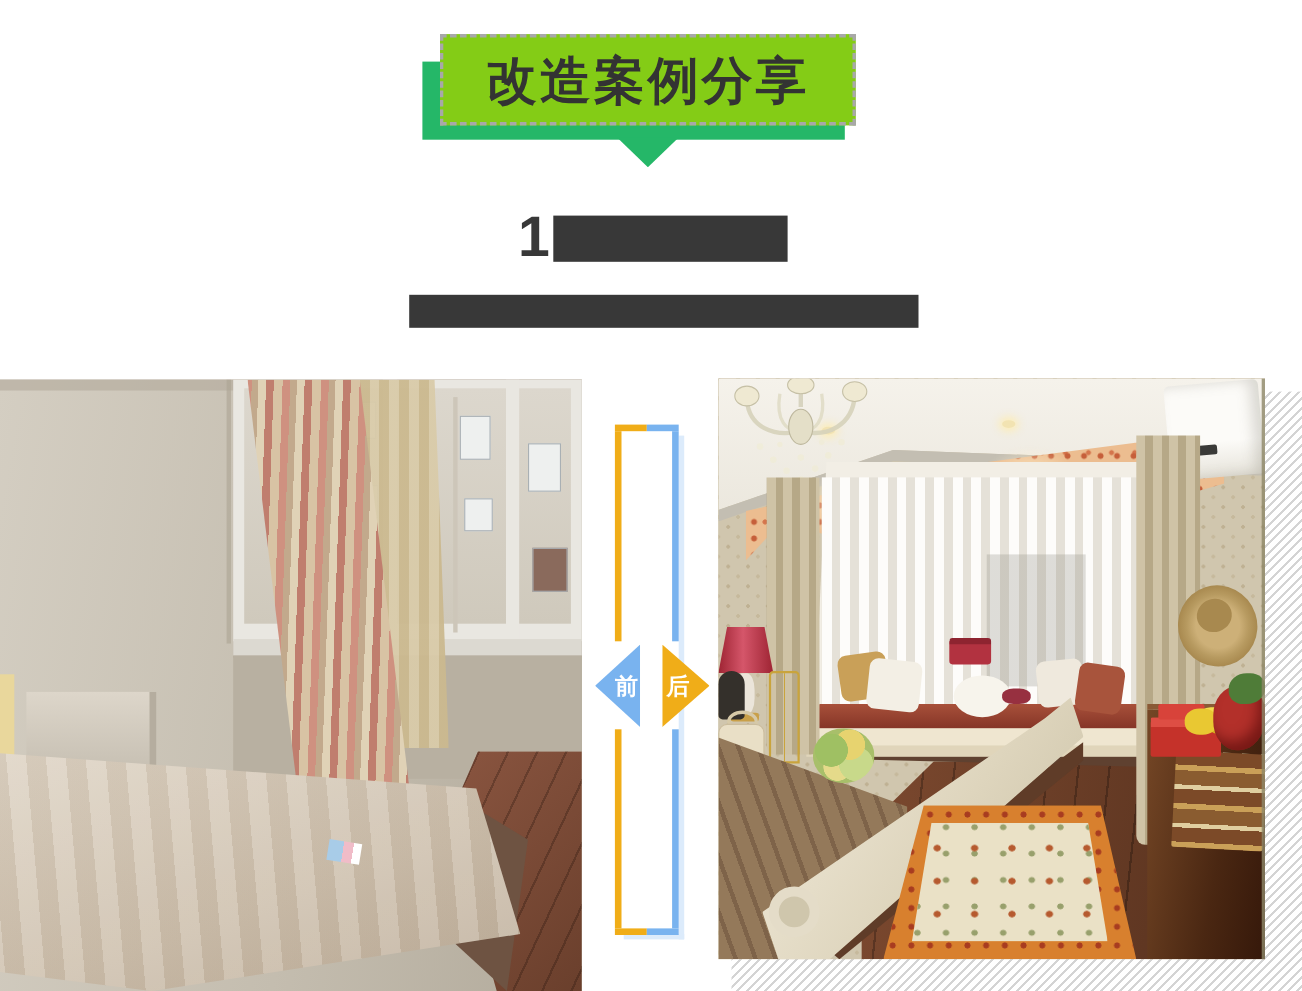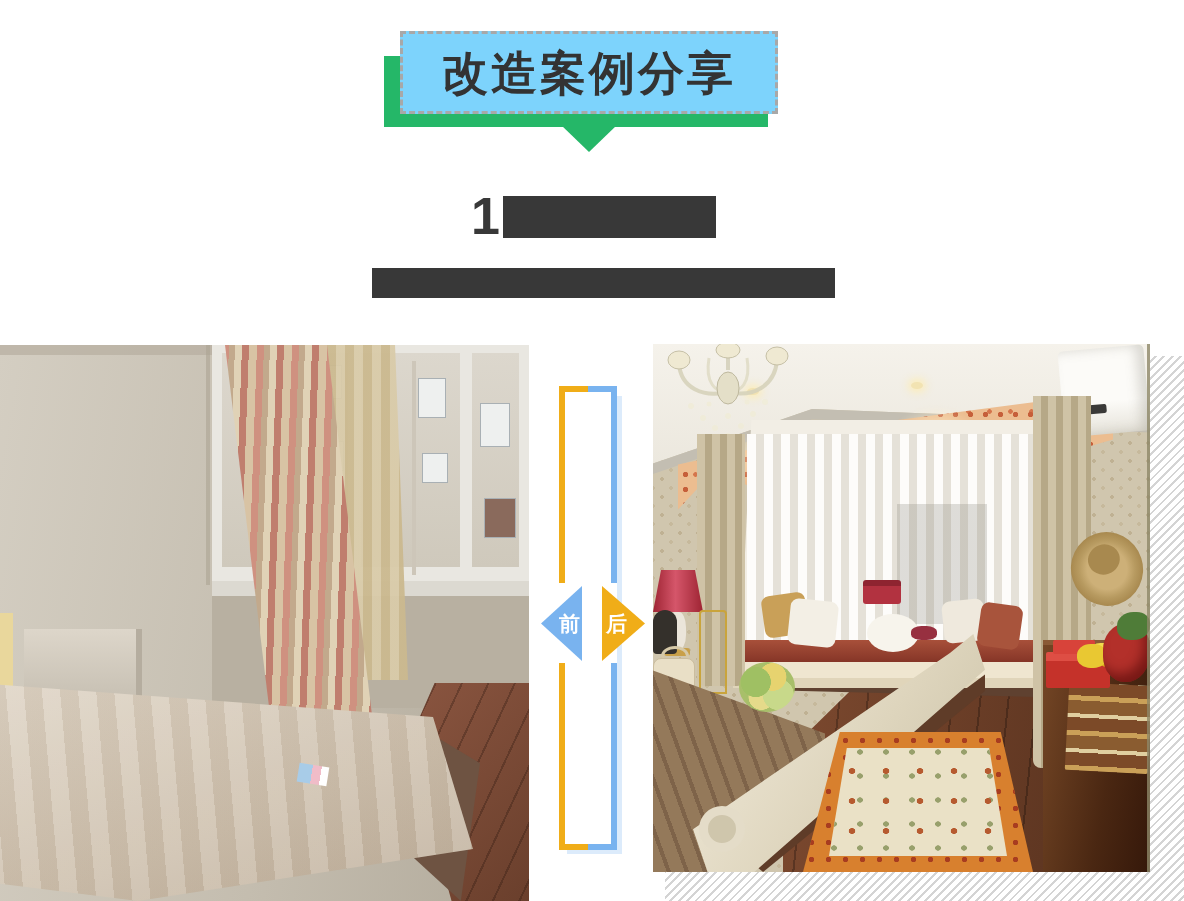--- a/index.html
+++ b/index.html
@@ -6,21 +6,21 @@
   html,body { background:#fff; }
   body { width:1184px; height:901px; position:relative; overflow:hidden;
          font-family:"Liberation Sans","DejaVu Sans",sans-serif; }
   #page { position:absolute; inset:0; background:#fff; }
   .abs { position:absolute; }
 
   
   .banner-green { left:384px; top:56px; width:384px; height:71px; background:var(--accent_green,#25b768); }
   .banner-pointer { left:561px; top:125px; width:56px; height:27px; background:var(--accent_green,#25b768);
                     clip-path:polygon(0 0,100% 0,50% 100%); }
-  .banner-box { left:400px; top:31px; width:378px; height:83px; background:#7dd3fc;
+  .banner-box { left:400px; top:31px; width:378px; height:83px; background:#84cc16;
                 border:3px dashed var(--dashed_border_gray,#a8a8a8);
                 display:flex; align-items:center; justify-content:center; }
   .banner-title { font-size:46px; font-weight:bold; color:#333; letter-spacing:3px; line-height:1; }
 
   
   .title-row { left:471px; top:196px; height:42px; display:flex; align-items:stretch; }
   .title-one { font-size:52px; line-height:40px; font-weight:bold; color:var(--redaction_dark,#383838); margin-right:3px; }
   .title-block { width:213px; height:42px; background:var(--redaction_dark,#383838); }
   .subtitle-block { left:372px; top:268px; width:463px; height:30px; background:var(--redaction_dark,#383838); }
 

